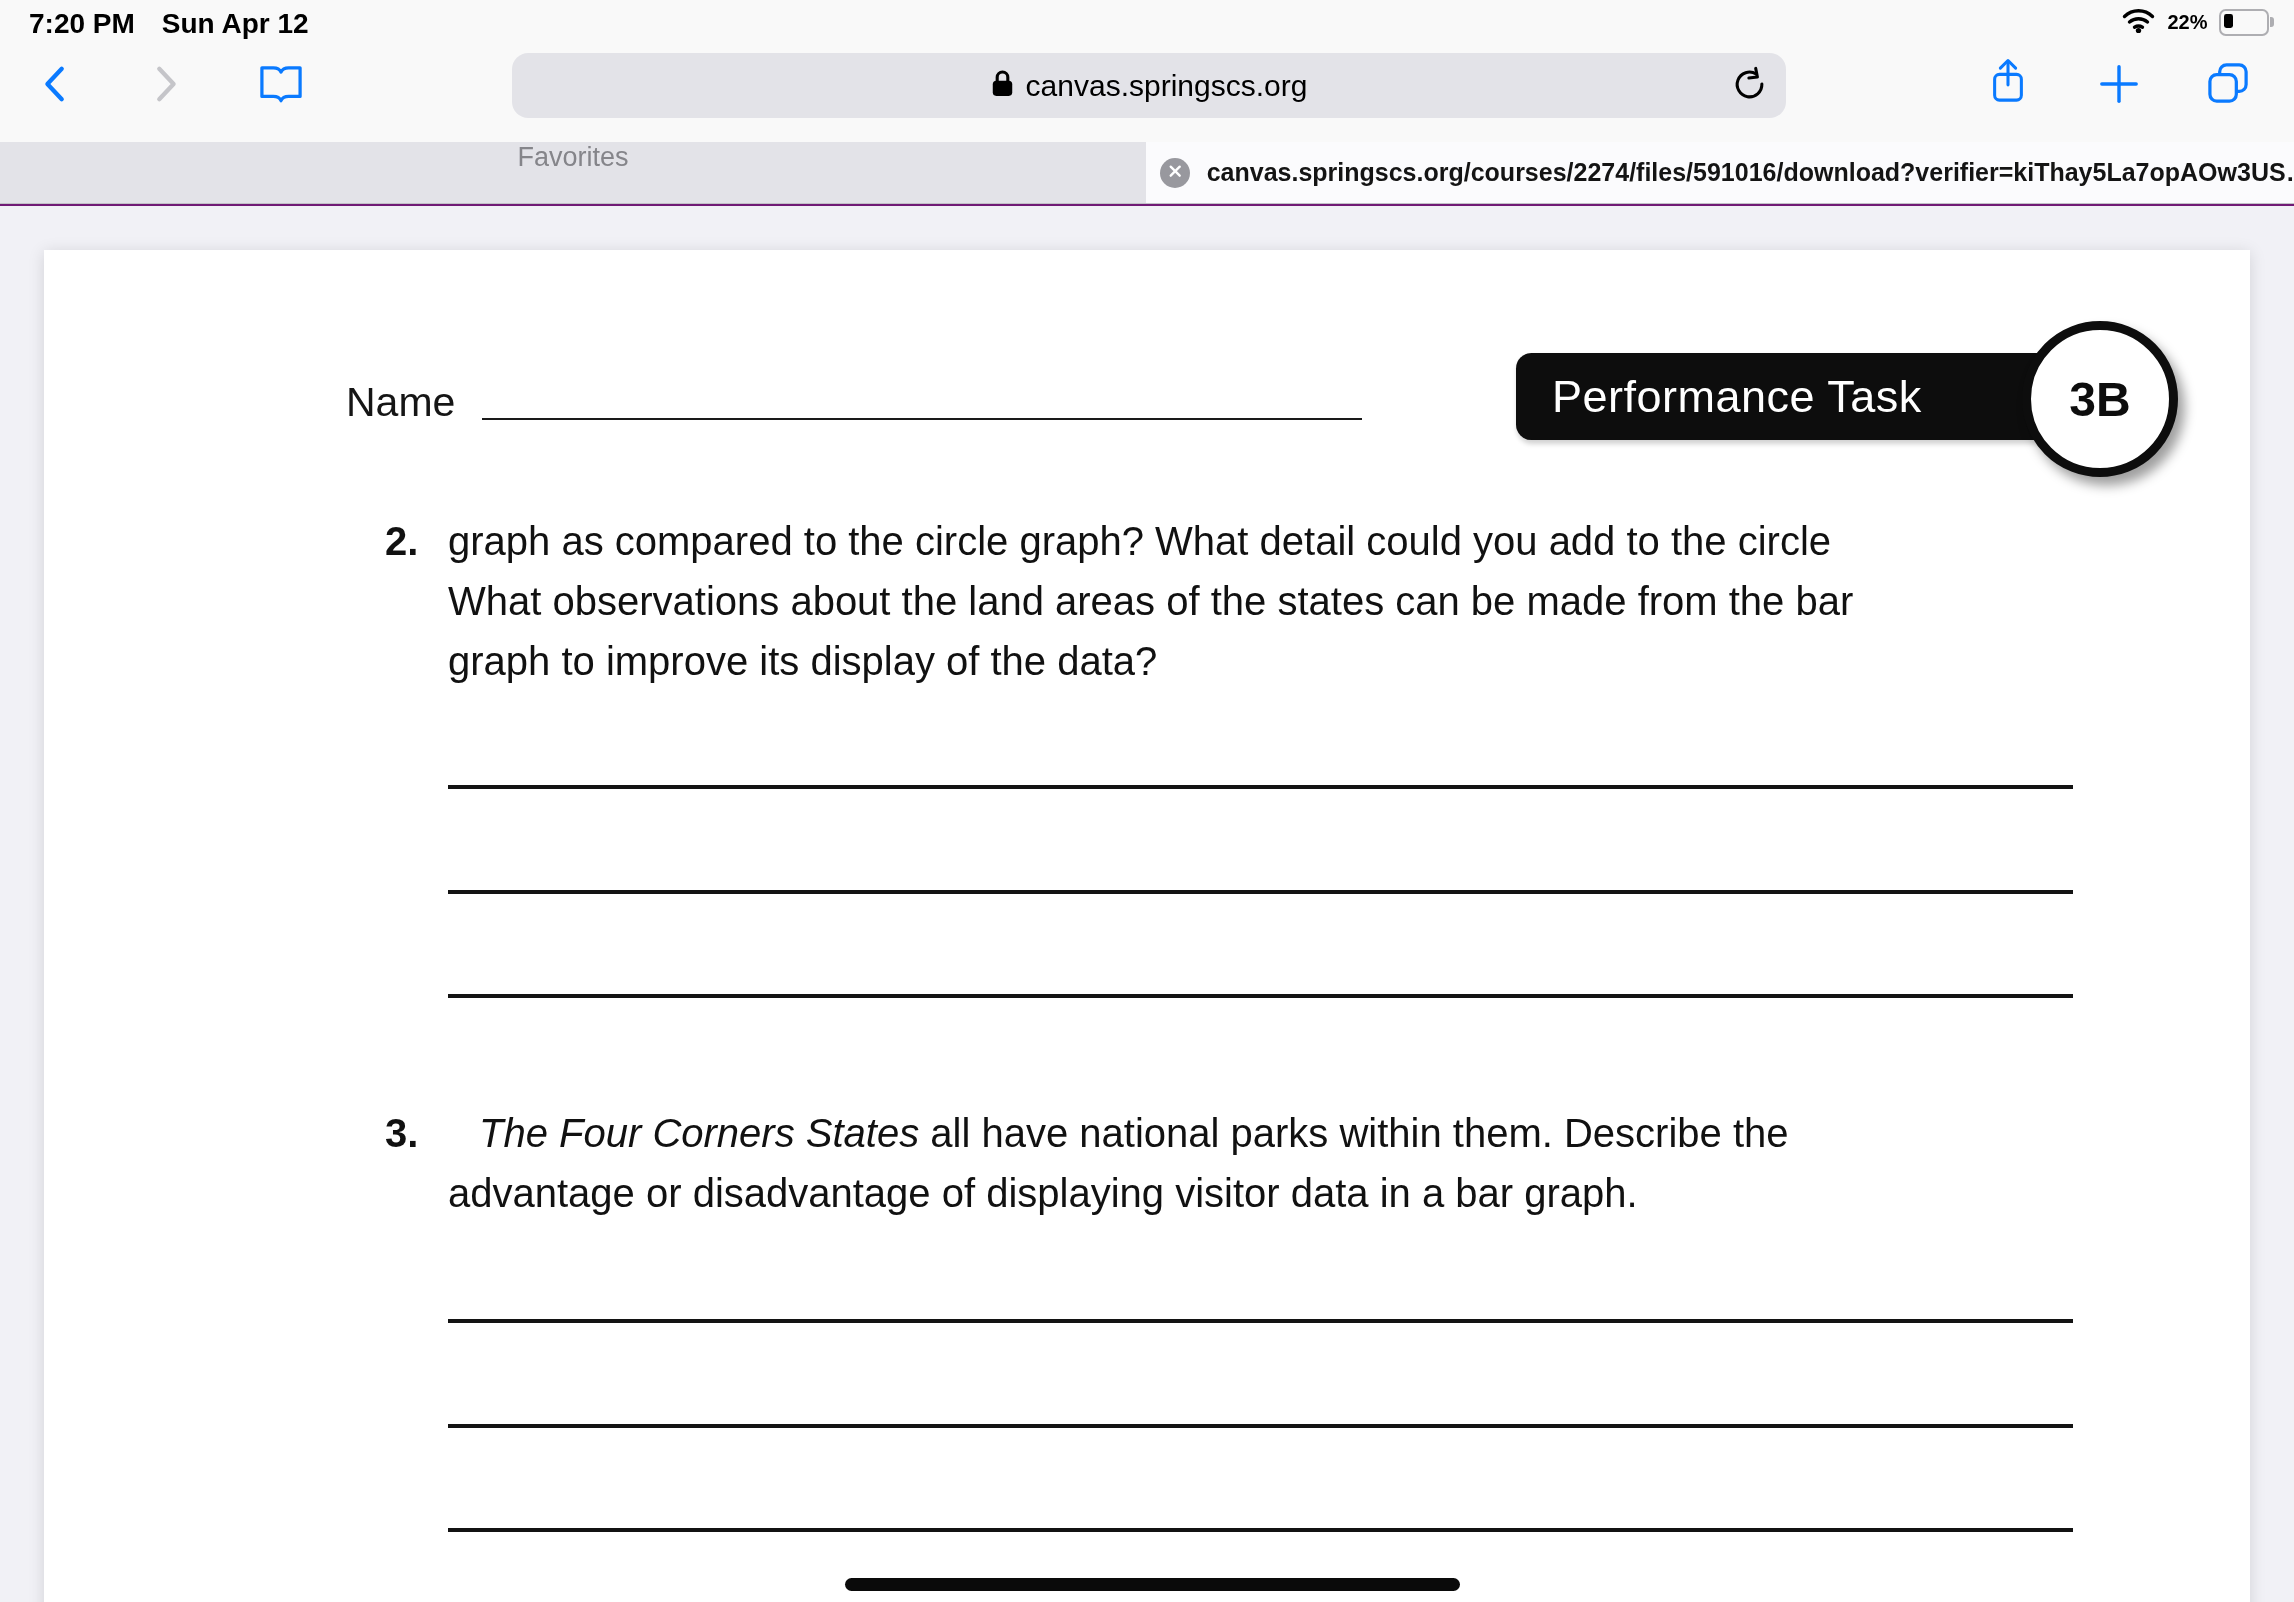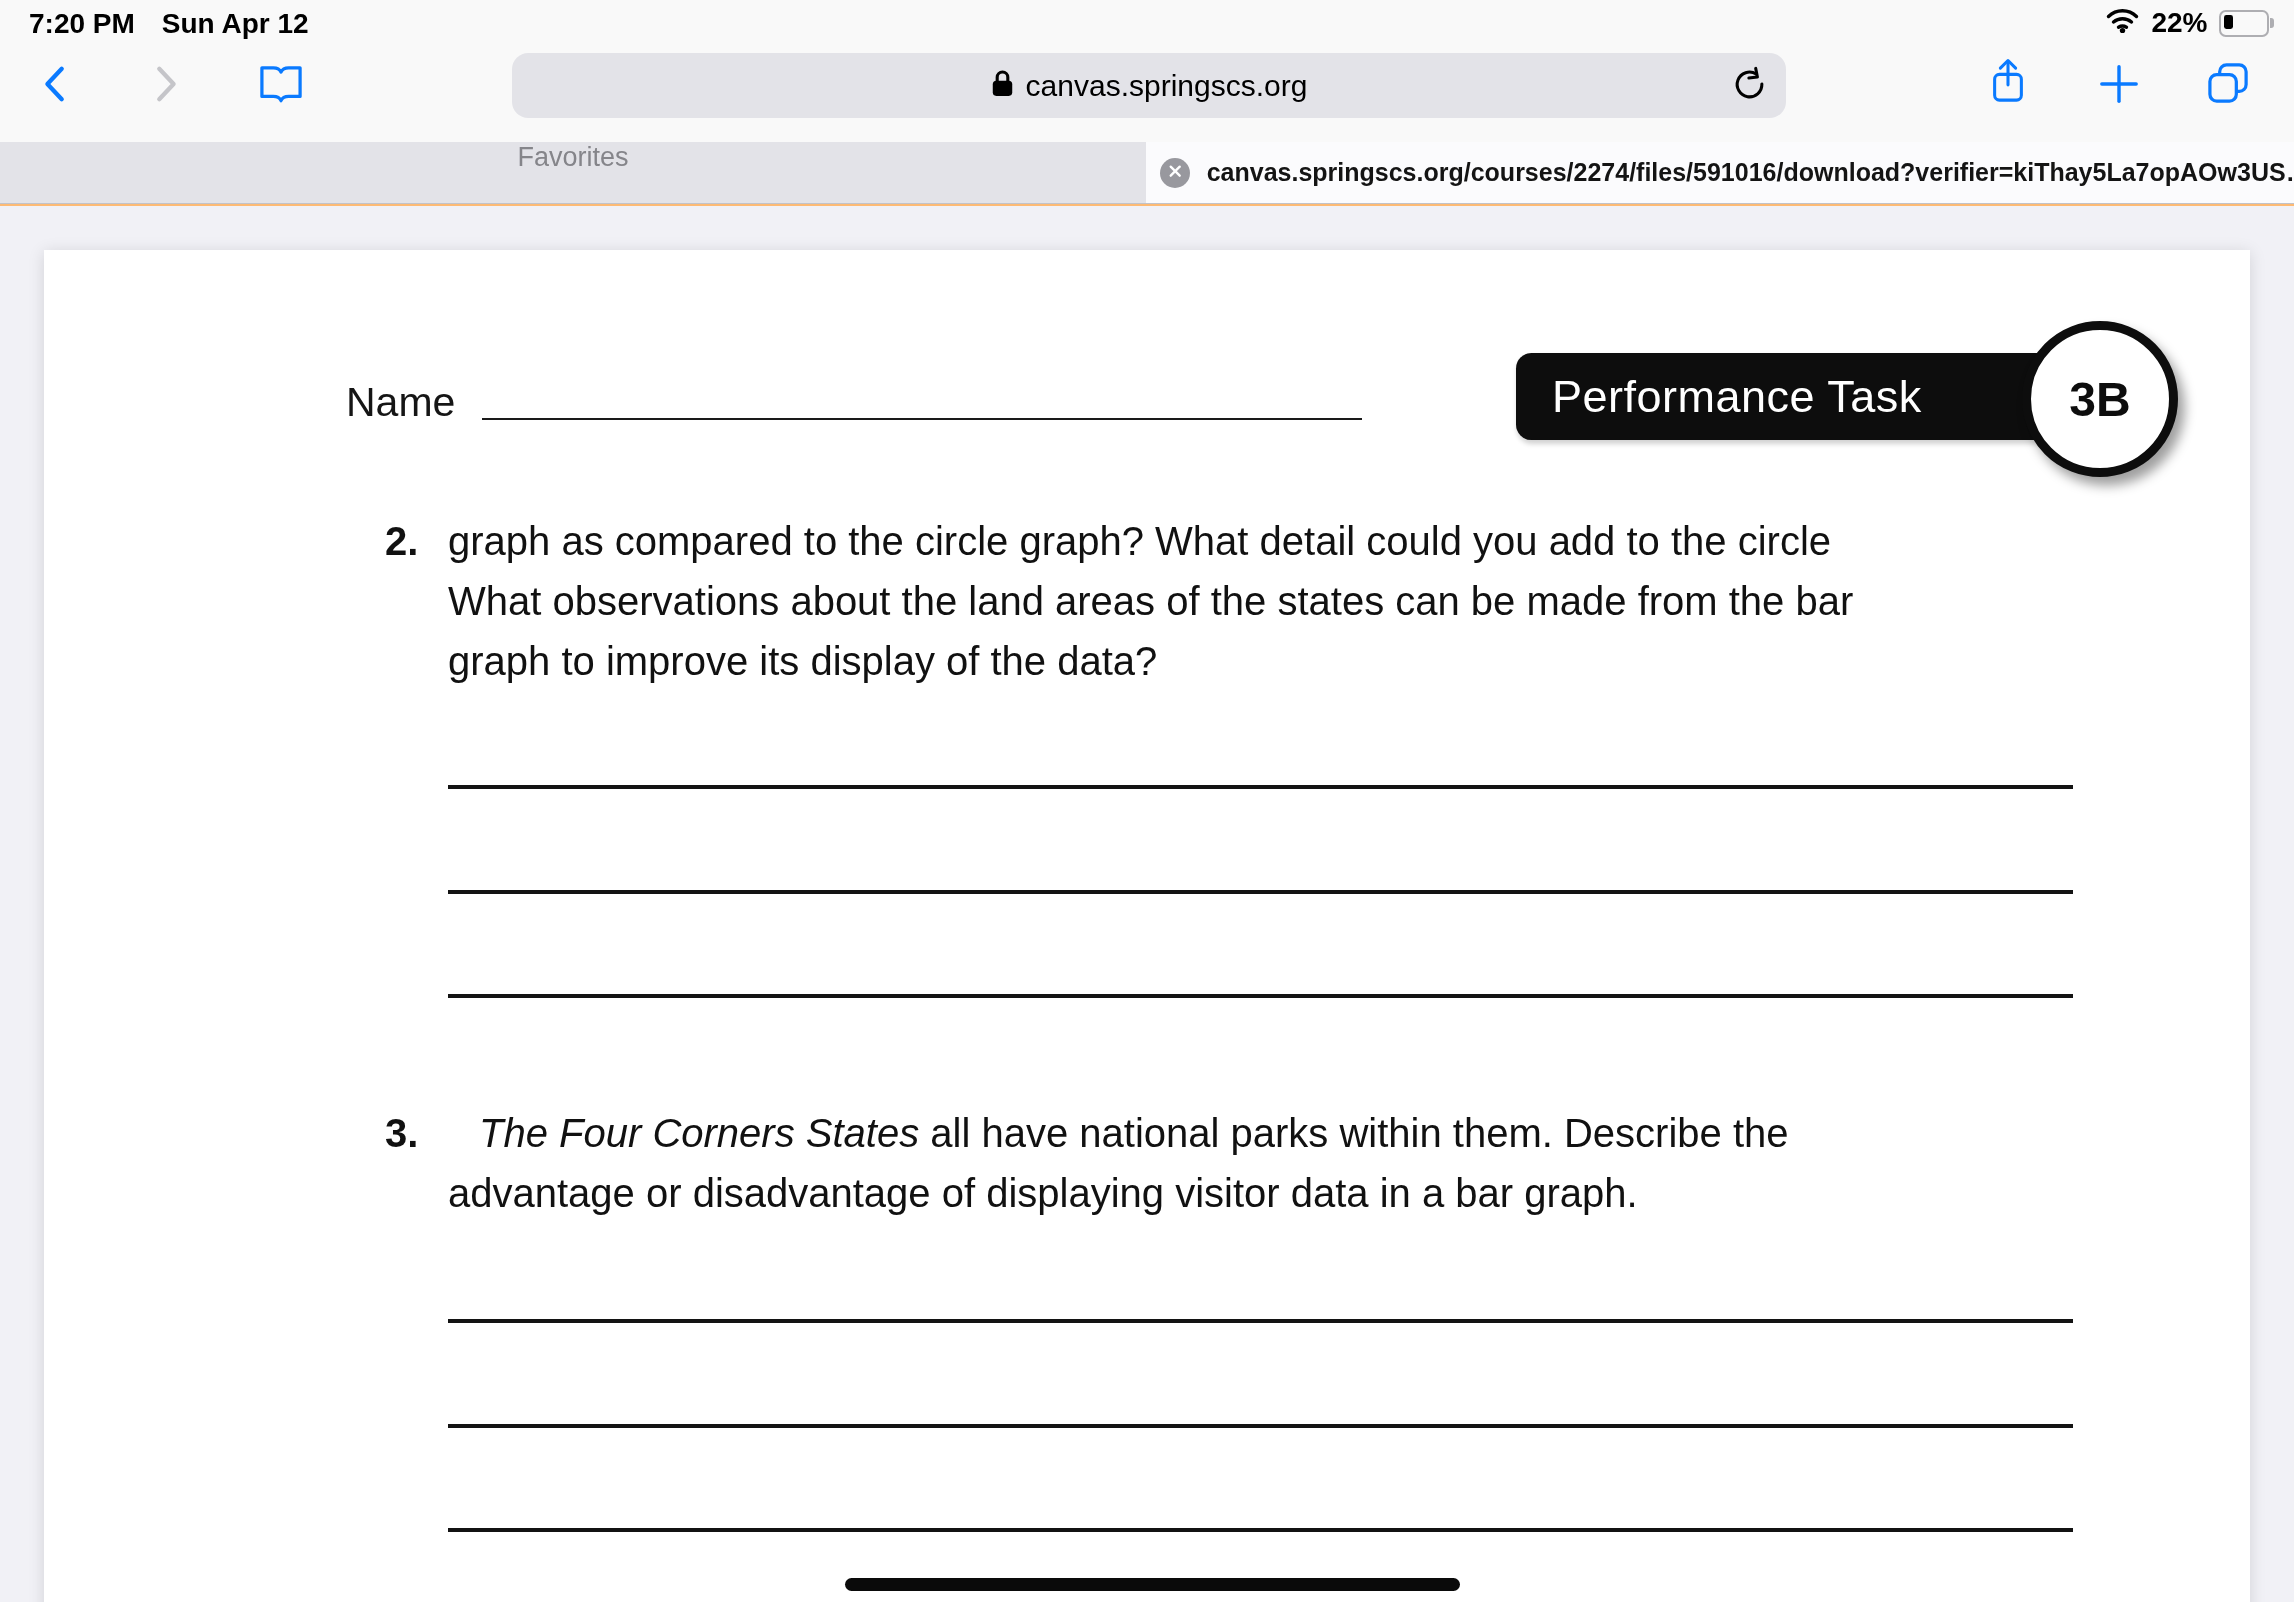--- a/index.html
+++ b/index.html
@@ -1,24 +1,24 @@
 <!DOCTYPE html>
 <html><head>
 <meta charset="utf-8">
 <style>
   html,body { margin:0; padding:0; background:#333; }
   .screen {
     position:relative; width:2294px; height:1602px; overflow:hidden;
-    background:#fdba74; font-family:"Liberation Sans", sans-serif;
+    background:#701a75; font-family:"Liberation Sans", sans-serif;
     -webkit-font-smoothing:antialiased;
   }
   
   .chrome { position:absolute; left:0; top:0; width:2294px; height:142px; background:#f9f9f9; }
   .status-left { position:absolute; left:29px; top:7.7px; display:flex; gap:27px; font-size:28px; font-weight:600; color:#000; }
-  .status-right { position:absolute; right:25px; top:6.7px; display:flex; align-items:center; gap:11.5px; font-size:28px; font-weight:600; color:#000; }
+  .status-right { position:absolute; right:25px; top:6.7px; display:flex; align-items:center; gap:11.5px; font-size:20px; font-weight:600; color:#000; }
   .battery { position:relative; width:46px; height:23px; border:2.4px solid #aeaeb2; border-radius:6.7px; }
   .battery .fill { position:absolute; left:2.9px; top:2.9px; width:9.6px; height:14.4px; background:#000; border-radius:2.4px; }
   .battery .nub { position:absolute; right:-6.7px; top:6.7px; width:3.8px; height:9.6px; background:#aeaeb2; border-radius:0 2.9px 2.9px 0; }
 
   .tb-btn { position:absolute; background:none; border:none; padding:0; cursor:pointer; }
   .urlbar {
     position:absolute; left:512px; top:53px; width:1274px; height:65px;
     background:#e3e3e8; border-radius:16.3px; display:flex; align-items:center; justify-content:center;
   }
   .urlbar .host { font-size:30px; color:#000; margin-left:12px; }

